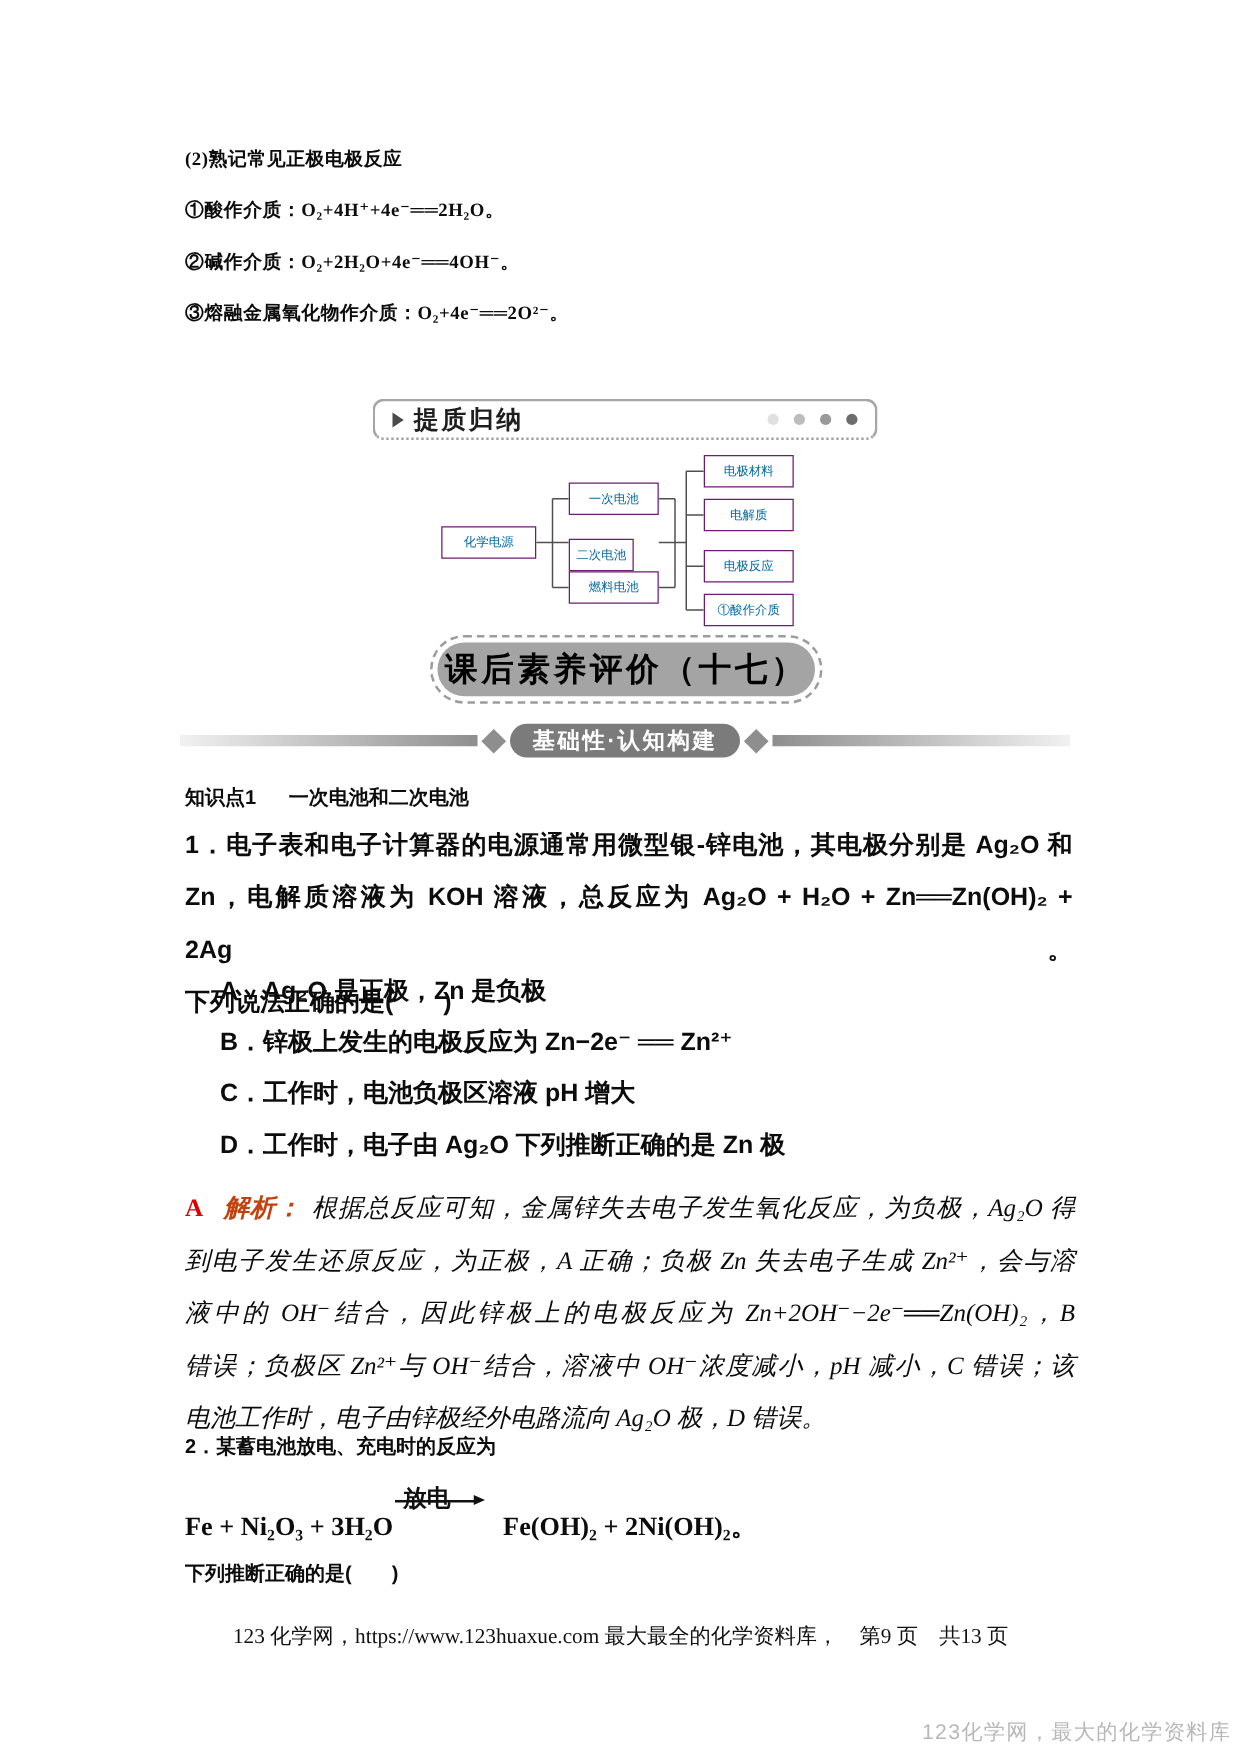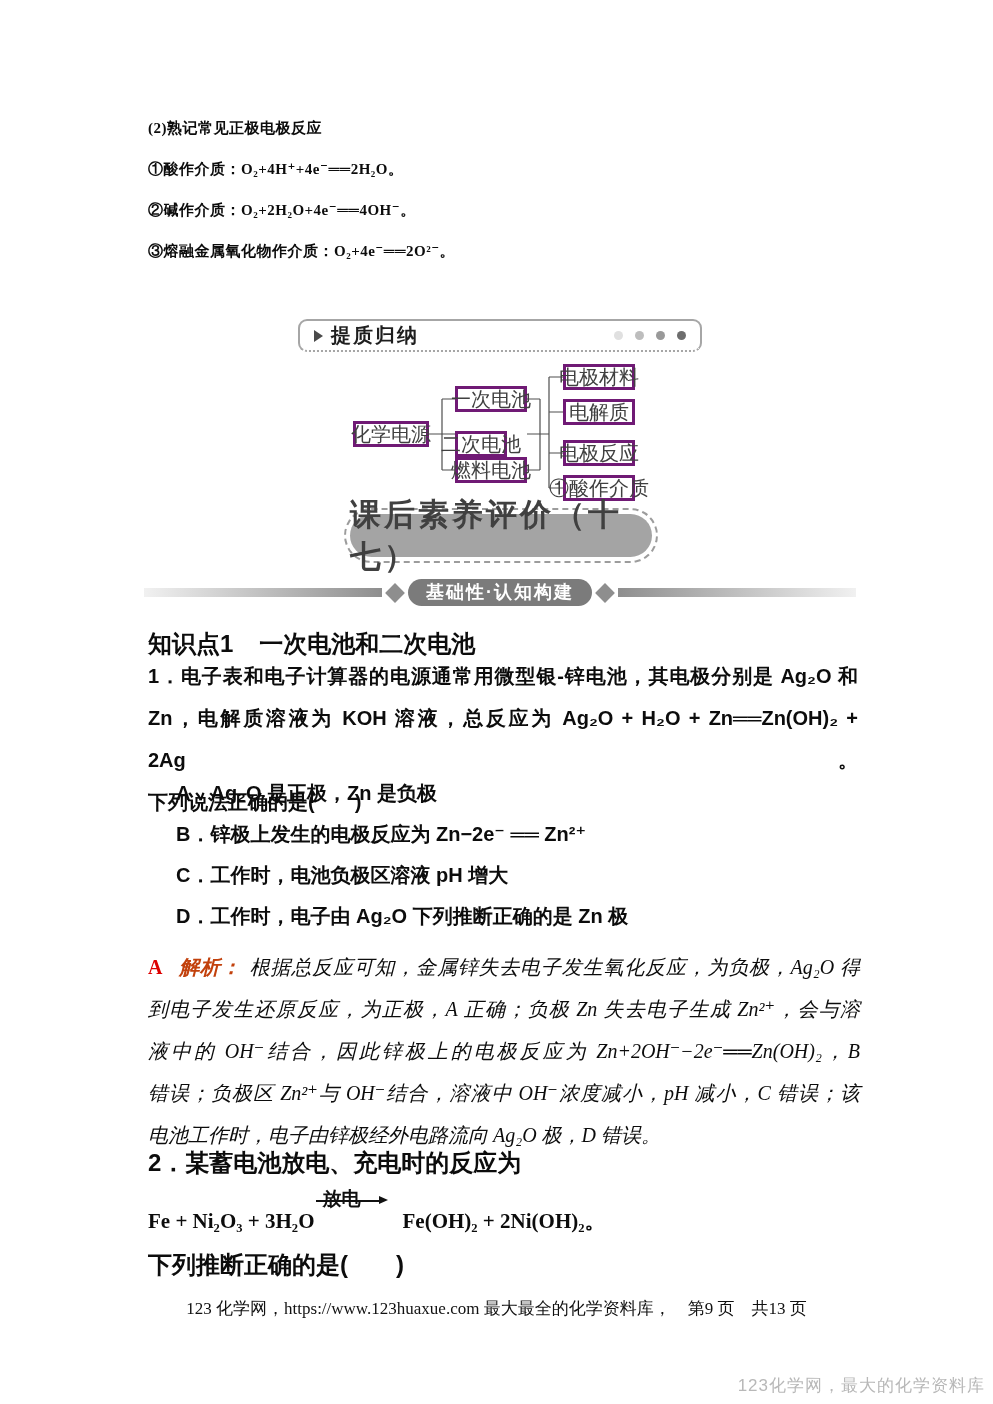--- a/index.html
+++ b/index.html
@@ -32,51 +32,51 @@
   }
   .panel-title { font-size:20px; font-weight:bold; color:#1e1e1e; letter-spacing:2px; }
   .dots { margin-left:auto; display:flex; gap:12px; align-items:center; }
   .dot { width:9px; height:9px; border-radius:50%; }
   .dot1{background:#e0e0e0;} .dot2{background:#bdbdbd;} .dot3{background:#999999;} .dot4{background:#6d6d6d;}
 
   
   #flowchart { left:333px; top:357px; width:334px; height:150px; }
   #flowchart svg { position:absolute; left:0; top:0; }
   .fbox {
-    position:absolute; box-sizing:border-box; border:3px solid #701a75;
+    position:absolute; box-sizing:border-box; border:1px solid #701a75;
     display:flex; align-items:center; justify-content:center;
     font-family:"Liberation Serif","DejaVu Serif",serif;
-    font-size:20px; color:#404040; background:#fff; white-space:nowrap;
+    font-size:10px; color:#0369a1; background:#fff; white-space:nowrap;
   }
 
   
   #eval-banner {
     left:344px; top:508px; width:314px; height:55px; box-sizing:border-box;
     border:2px dashed #9c9c9c; border-radius:28px; padding:4px;
   }
   #eval-banner .pill {
     width:100%; height:100%; background:#a4a4a4; border-radius:22px;
     display:flex; align-items:center; justify-content:center;
-    color:#404040; font-size:31px; font-weight:bold; letter-spacing:3px;
+    color:#000000; font-size:26px; font-weight:bold; letter-spacing:3px;
   }
 
   
   #sub-banner { left:144px; top:579px; width:712px; height:27px; display:flex; align-items:center; }
   .bar { flex:1; height:9px; }
   .bar-l { background:linear-gradient(90deg,#f1f1f1,#8e8e8e); }
   .bar-r { background:linear-gradient(270deg,#f1f1f1,#8e8e8e); }
   .diamond { width:14px; height:14px; background:#8e8e8e; transform:rotate(45deg); margin:0 6px; flex:none; }
   .sub-pill {
     flex:none; background:#7b7b7b; color:#fff; border-radius:14px;
     height:27px; line-height:27px; padding:0 18px;
     font-size:18px; font-weight:bold; letter-spacing:2px;
   }
 
   
-  .boldcn { font-weight:bold; font-size:24px; }
+  .boldcn { font-weight:bold; font-size:16px; }
   #kp { left:148px; top:628px; }
   #kp .kp-title { margin-left:26px; }
 
   #q1-stem { left:148px; top:655px; width:710px; }
   .bline { font-weight:bold; font-size:20px; line-height:42px; white-space:nowrap; }
   .fill { text-align:justify; text-align-last:justify; white-space:normal; }
 
   #q1-options { left:148px; top:781px; width:710px; }
   .opt { font-weight:bold; font-size:20px; line-height:24px; margin-bottom:17px; white-space:nowrap;margin-left:28px; }
 

